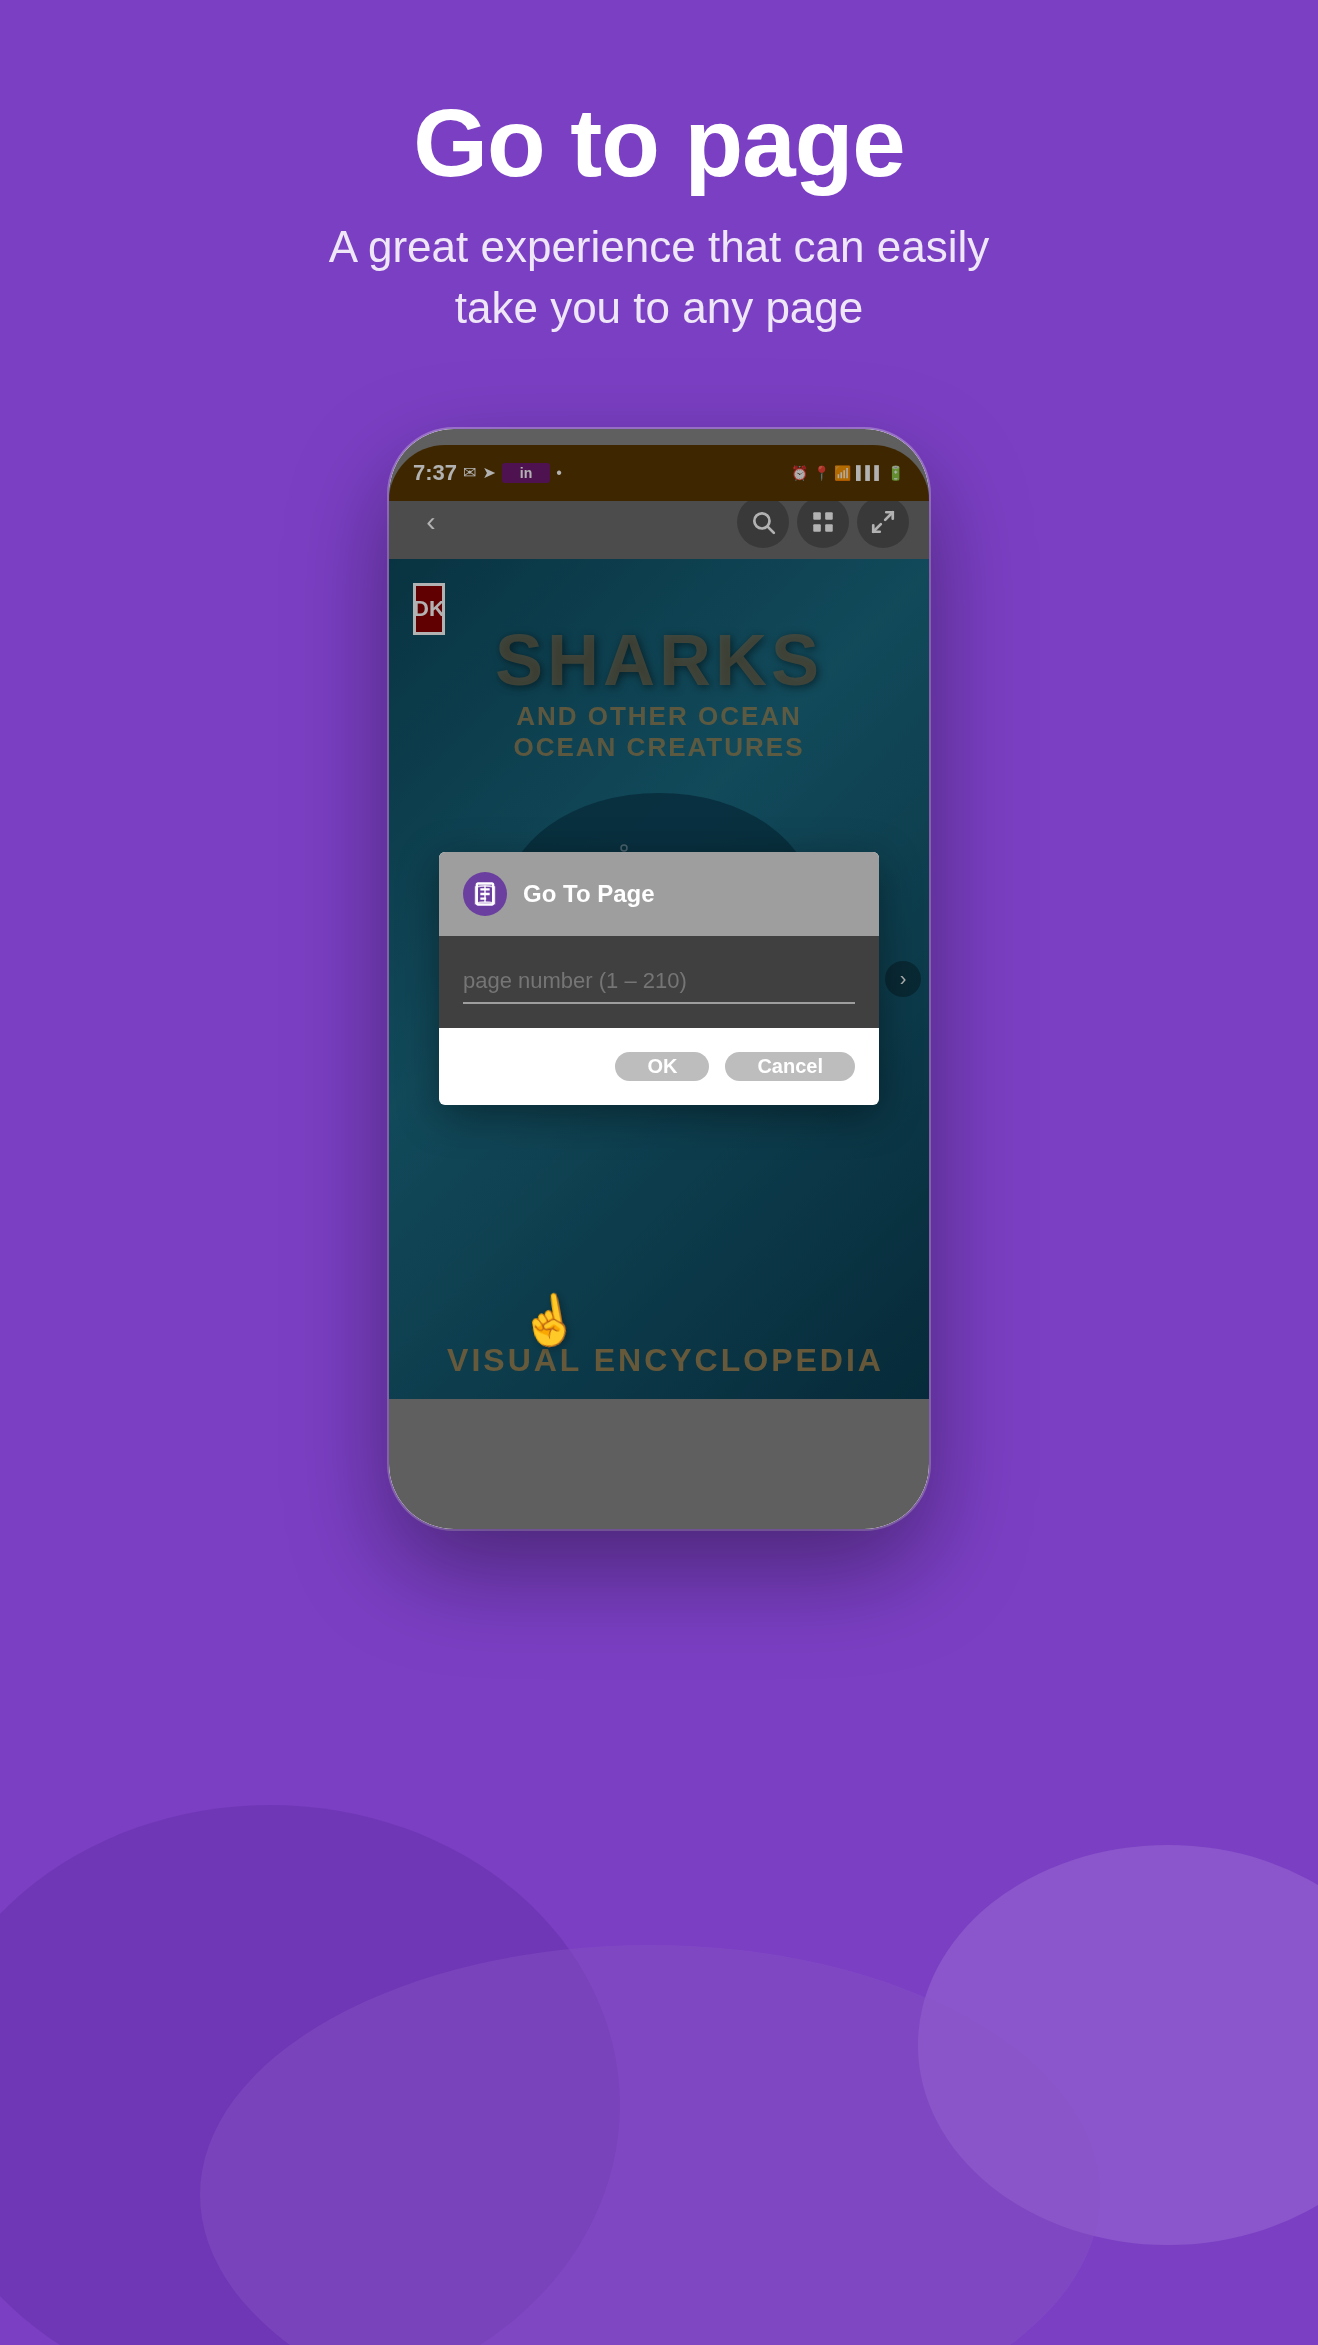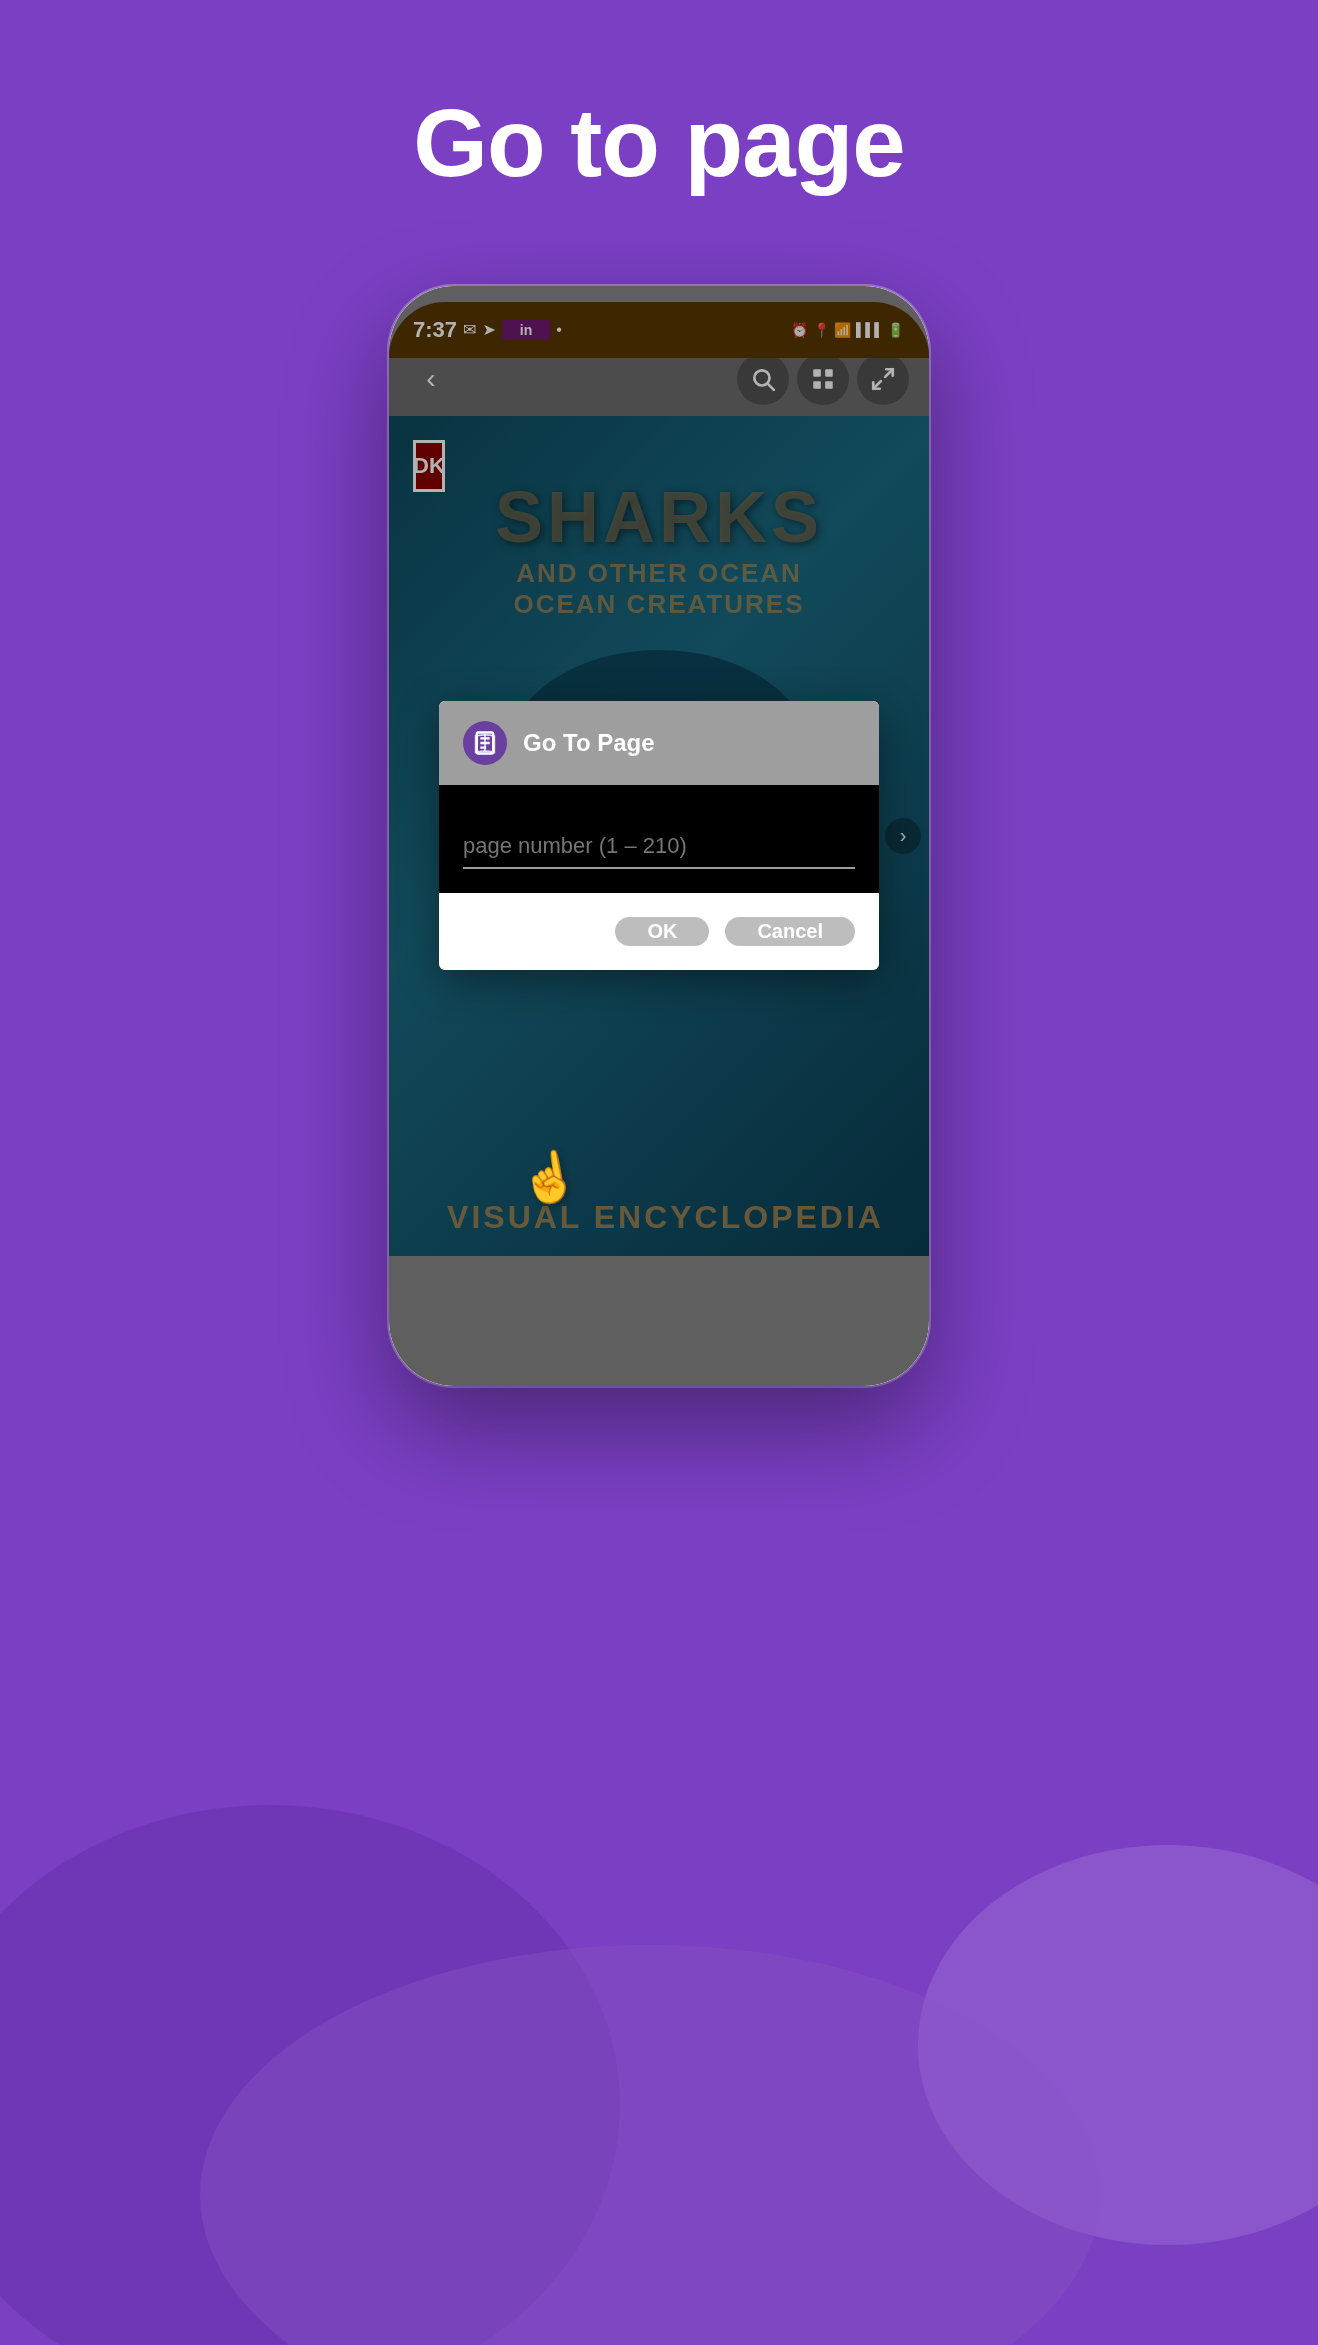--- a/index.html
+++ b/index.html
@@ -303,22 +303,22 @@
       justify-content: center;
     }
 
     .dialog-title {
       font-size: 24px;
       font-weight: 600;
       color: #ffffff;
     }
 
     .dialog-body {
-      padding: 40px 24px 24px;
-      background: #000000;
+      padding: 24px 24px 24px;
+      background: #404040;
     }
 
     .dialog-input {
       width: 100%;
       border: none;
       border-bottom: 2px solid #9E9E9E;
       padding: 8px 0;
       font-size: 22px;
       color: #9E9E9E;
       outline: none;
@@ -440,20 +440,21 @@
   </style>
 </head>
 <body>
 
 <div class="bg-wave-1"></div>
 <div class="bg-wave-2"></div>
 <div class="bg-wave-3"></div>
 
 <div class="header-section">
   <h1 class="main-title">Go to page</h1>
+  <p class="sub-title">A great experience that can easily<br>take you to any page</p>
 </div>
 
 <div class="phone-container">
   <div class="phone-mockup">
 
     <div class="phone-screen">
 
       <div class="status-bar">
         <div class="status-icons-left">
           <span class="status-time">7:37</span>

